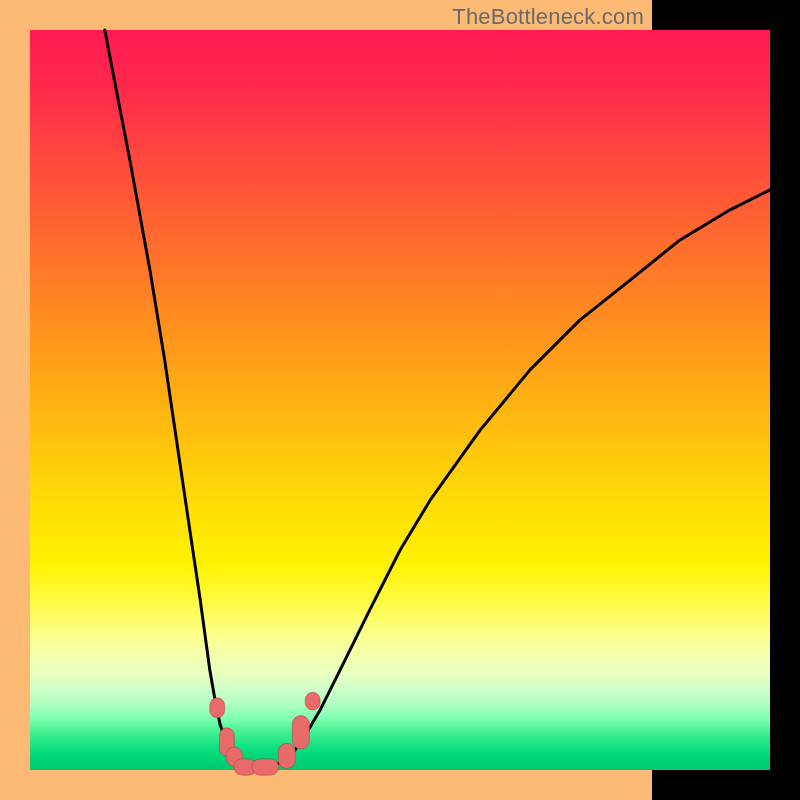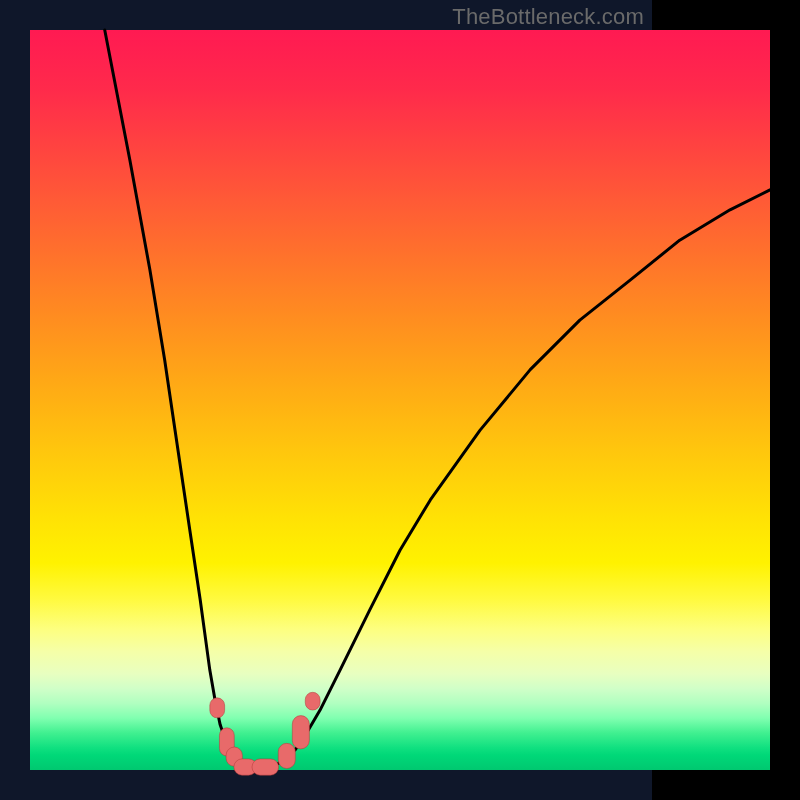--- a/index.html
+++ b/index.html
@@ -8,21 +8,21 @@
     width: 800px;
     height: 800px;
     overflow: hidden;
     background: #000;
     font-family: Arial, Helvetica, sans-serif;
   }
   .frame {
     position: relative;
     width: 652px;
     height: 800px;
-    background: #0f172a;
+    background: #fdba74;
   }
   .plot-area {
     position: absolute;
     left: 30px;
     top: 30px;
     width: 740px;
     height: 740px;
     background: linear-gradient(to bottom,
       #ff1a52 0%,
       #ff2a4b 8%,

